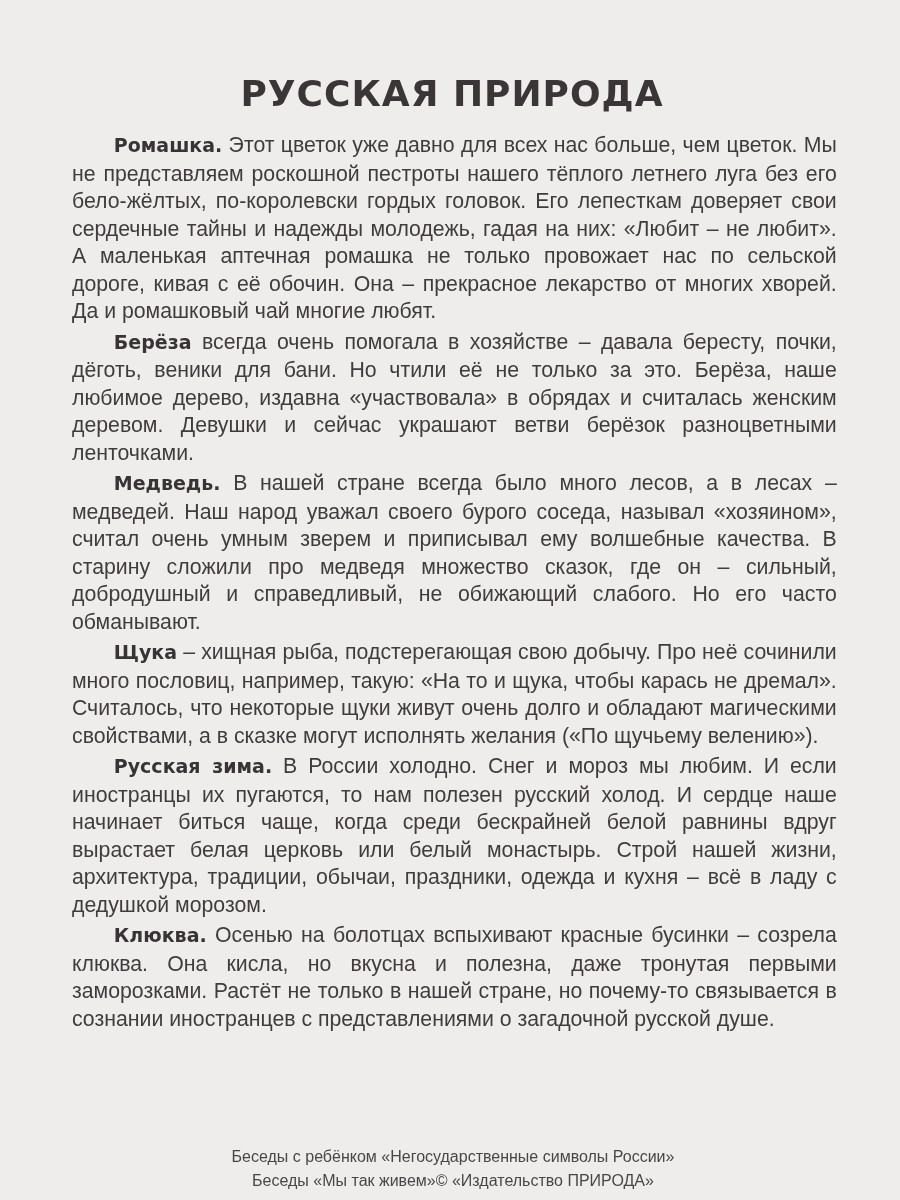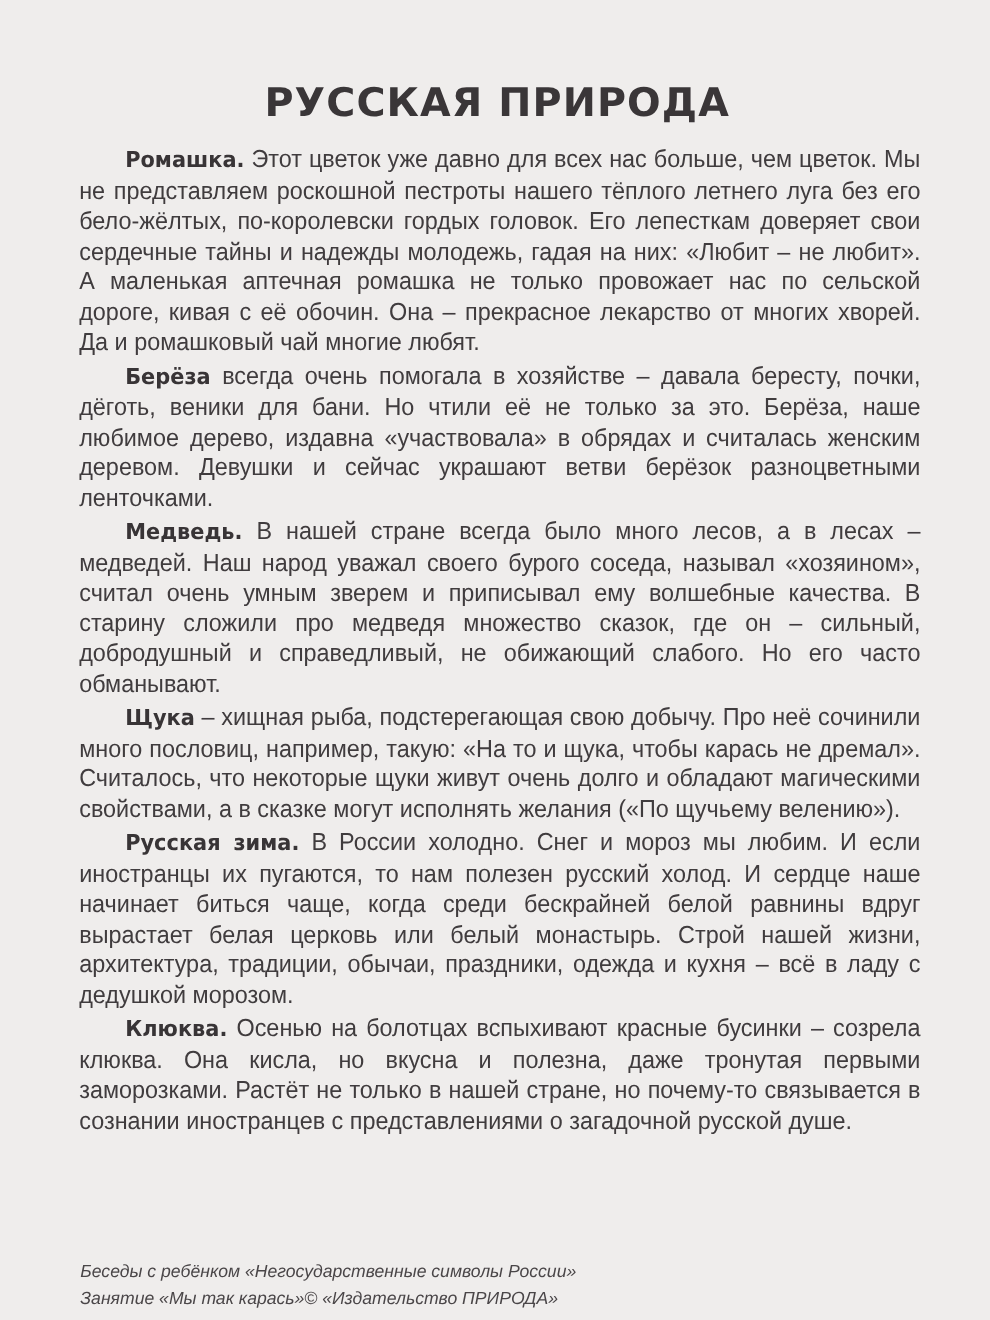--- a/index.html
+++ b/index.html
@@ -55,22 +55,21 @@
       left: 73px;
       top: 1145px;
       width: 760px;
       font-family: "Liberation Sans", sans-serif;
       font-size: 16px;
       color: #4a4648;
       line-height: 24px;
     }
     .footer-row {
       display: flex;
-      justify-content: flex-start;
-      font-style: italic;
+      justify-content: center;
     }
   </style>
 </head>
 <body>
 
 <div class="page">
   <h1 class="title">РУССКАЯ ПРИРОДА</h1>
 
   <p class="paragraph"><span class="term">Ромашка.</span><span> Этот цветок уже давно для всех нас больше, чем цветок. Мы не представляем роскошной пестроты нашего тёплого летнего луга без его бело-жёлтых, по-королевски гордых головок. Его лепесткам доверяет свои сердечные тайны и надежды молодежь, гадая на них: «Любит – не любит». А маленькая аптечная ромашка не только провожает нас по сельской дороге, кивая с её обочин. Она – прекрасное лекарство от многих хворей. Да и ромашковый чай многие любят.</span></p>
 
@@ -83,16 +82,16 @@
   <p class="paragraph"><span class="term">Русская зима.</span><span> В России холодно. Снег и мороз мы любим. И если иностранцы их пугаются, то нам полезен русский холод. И сердце наше начинает биться чаще, когда среди бескрайней белой равнины вдруг вырастает белая церковь или белый монастырь. Строй нашей жизни, архитектура, традиции, обычаи, праздники, одежда и кухня – всё в ладу с дедушкой морозом.</span></p>
 
   <p class="paragraph"><span class="term">Клюква.</span><span> Осенью на болотцах вспыхивают красные бусинки – созрела клюква. Она кисла, но вкусна и полезна, даже тронутая первыми заморозками. Растёт не только в нашей стране, но почему-то связывается в сознании иностранцев с представлениями о загадочной русской душе.</span></p>
 </div>
 
 <div class="footer">
   <div class="footer-row">
     <span>Беседы с ребёнком «Негосударственные символы России»</span>
   </div>
   <div class="footer-row">
-    <span>Занятие «Мы так карась»</span>
+    <span>Беседы «Мы так живем»</span>
     <span>© «Издательство ПРИРОДА»</span>
   </div>
 </div>
 
 </body></html>

